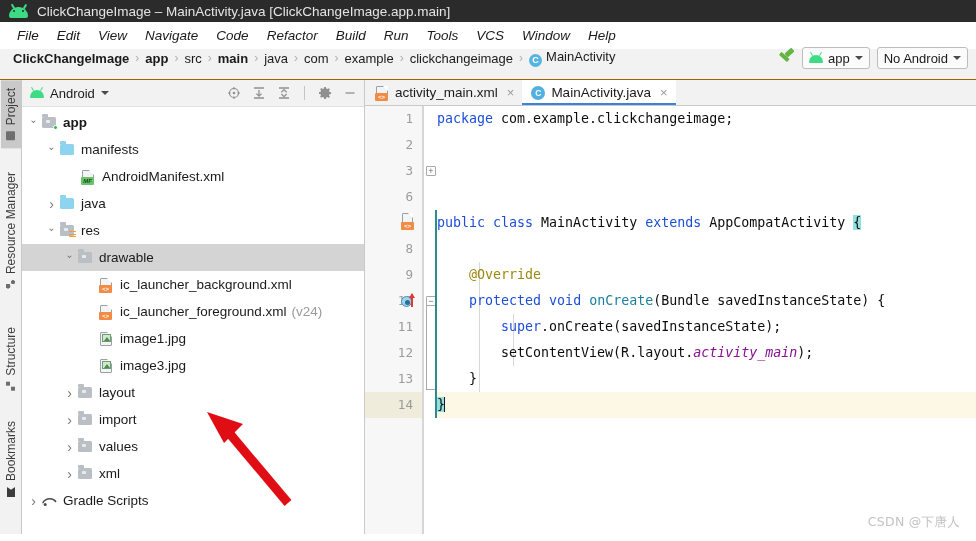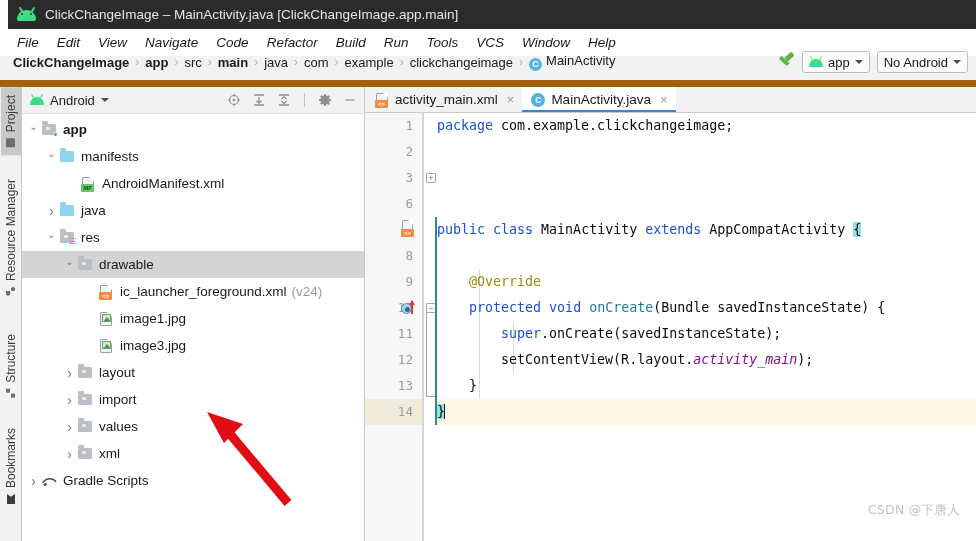--- a/index.html
+++ b/index.html
@@ -8,24 +8,23 @@
     font-family: "Liberation Sans", sans-serif;
     font-size: 13px;
     background:#fff;
     color:#1a1a1a;
     -webkit-font-smoothing: antialiased;
   }
   #app { position:relative; width:976px; height:541px; overflow:hidden; }
 
   
   .titlebar {
-    height:29px; background:#2b2b2b; color:#e4e4e4;
+    height:22px; background:#2b2b2b; color:#e4e4e4;
     display:flex; align-items:center; gap:9px; padding-left:9px;
     font-size:13.5px;
-    margin-left:8px;
   }
   .robot { width:19px; height:13px; position:relative; flex:0 0 auto; }
   .robot .head {
     position:absolute; left:0; top:2px; width:19px; height:11px;
     background:#3ddc84; border-radius:9px 9px 2px 2px;
   }
   .robot .ant { position:absolute; width:1.5px; height:5px; background:#3ddc84; top:-1px; }
   .robot .ant.l { left:3px; transform:rotate(-30deg); }
   .robot .ant.r { right:3px; transform:rotate(30deg); }
   .robot .eye { position:absolute; top:5px; width:2px; height:2px; background:#2b2b2b; border-radius:50%; }
@@ -33,21 +32,21 @@
 
   
   .menubar {
     height:27px; background:#fff; display:flex; align-items:center;
     padding-left:8px; gap:0; font-size:13.5px; color:#1a1a1a;
   }
   .menubar .mi { padding:2px 9px; cursor:default; border-radius:2px;font-style:italic; }
 
   
   .toolbar {
-    height:31px; background:#f2f2f2; border-bottom:7px solid #a16207;
+    height:31px; background:#f2f2f2; border-bottom:1px solid #a16207;
     display:flex; align-items:center; padding:0 6px 12px 10px; gap:0;
     font-size:13px;
   }
   .crumb { padding:0 3px; white-space:nowrap; }
   .crumb.b { font-weight:bold; }
   .crumb-sep { color:#b0b0b0; padding:0 3px; font-size:12px; }
   .crumb-ico {
     display:inline-block; width:13px; height:13px; border-radius:50%;
     background:#55b5e0; color:#fff; font-size:9px; line-height:13px;
     text-align:center; vertical-align:-2px; margin-right:4px; font-weight:bold;
@@ -203,21 +202,21 @@
   .om-arrow::before { content:""; position:absolute; left:-2.5px; top:-1px; border-width:0 3.5px 5px 3.5px; border-style:solid; border-color:transparent transparent #e23a33 transparent; }
   .indent-guide { position:absolute; width:1px; background:#d8d8d8; }
   .gut-border { position:absolute; right:0; top:0; bottom:0; width:1px; background:#d6d6d6; }
   .class-bar { position:absolute; right:0; width:2px; background:#2c8c8c; }
 
   
   .redarrow { position:absolute; left:0; top:0; pointer-events:none; }
 
   
   .wm {
-    position:absolute; right:16px; bottom:22px; color:#c2c2c2; font-size:12.5px;
+    position:absolute; right:16px; bottom:10px; color:#c2c2c2; font-size:12.5px;
     font-family:"DejaVu Sans", sans-serif; letter-spacing:.3px;
   }
 </style>
 </head>
 <body>
 
 <div id="app">
 
   <div class="titlebar">
     <span class="robot">
@@ -395,20 +394,27 @@
         </div>
 
         <div class="row sel" style="padding-left:40px">
           <span class="arrow down"></span>
           <span class="ti">
               <i class="f-gray"></i>
             </span>
           <span class="lbl">drawable</span>
         </div>
 
+        <div class="row" style="padding-left:76px">
+          <span class="ti">
+              <i class="doc"></i>
+              <i class="badge xml">&lt;&gt;</i>
+            </span>
+          <span class="lbl">ic_launcher_background.xml</span>
+        </div>
 
         <div class="row" style="padding-left:76px">
           <span class="ti">
               <i class="doc"></i>
               <i class="badge xml">&lt;&gt;</i>
             </span>
           <span class="lbl">ic_launcher_foreground.xml</span>
           <span class="sub">(v24)</span>
         </div>
 

